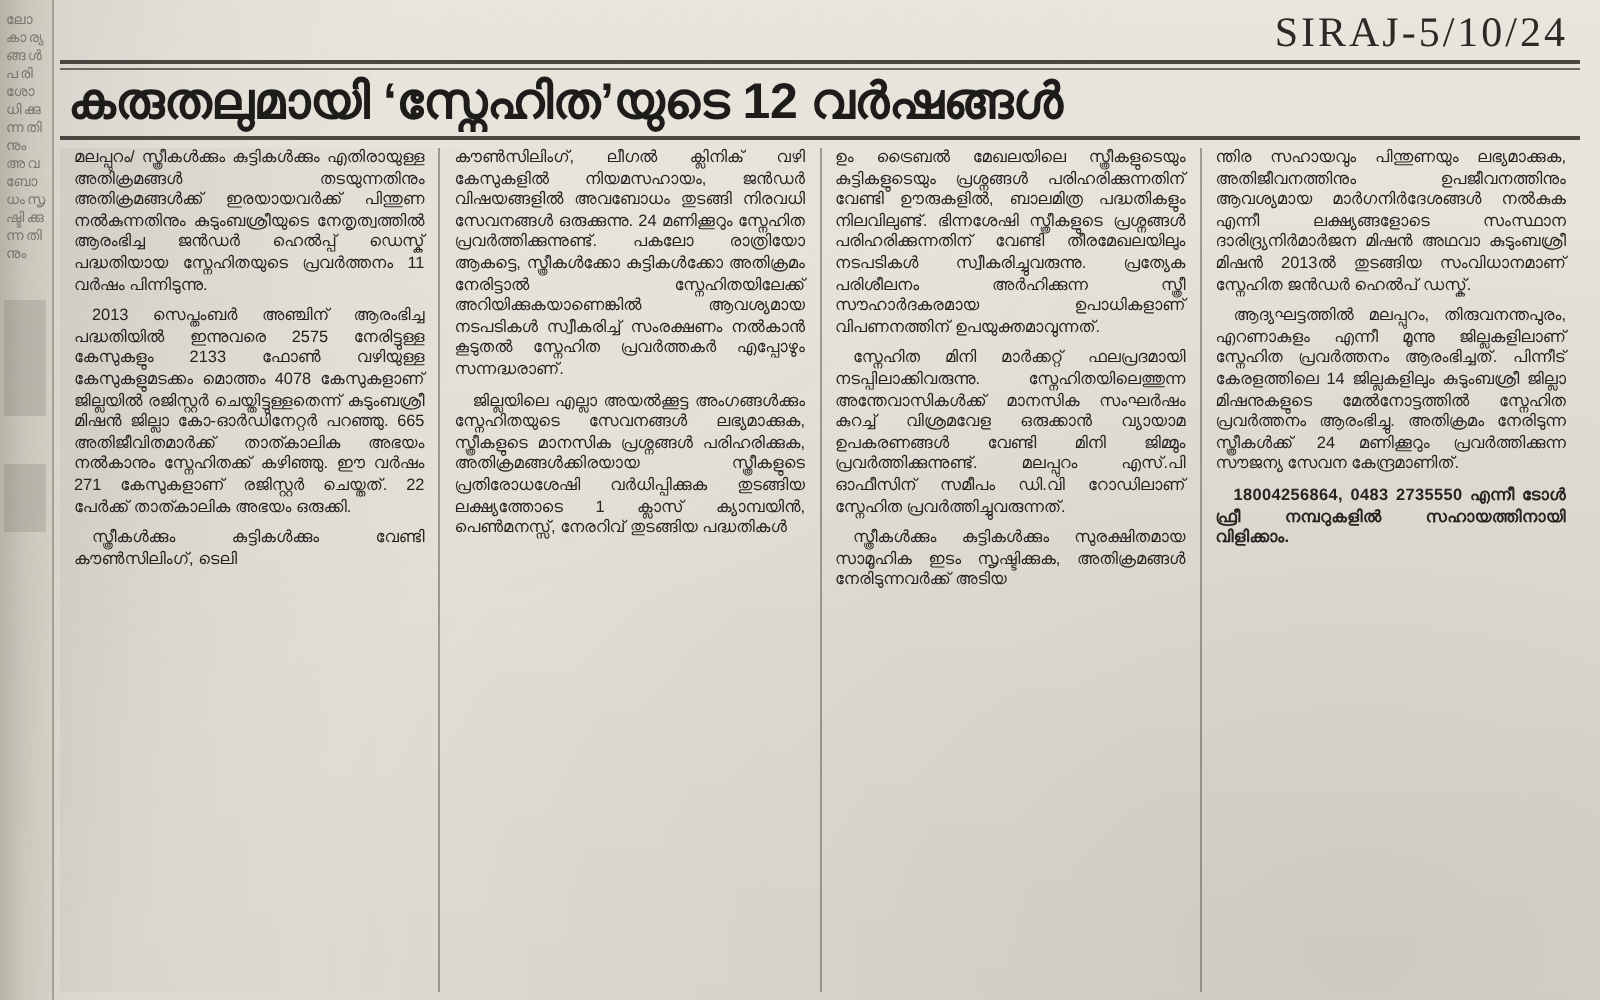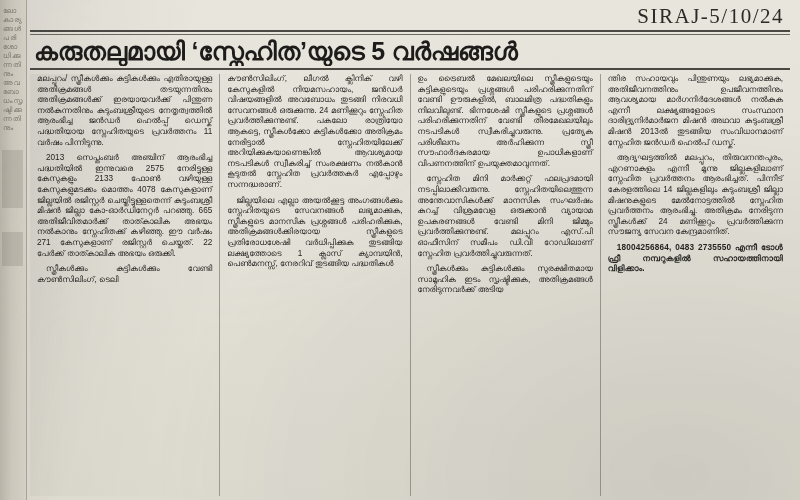--- a/index.html
+++ b/index.html
@@ -177,21 +177,21 @@
   <div class="gutter">
     <div class="gutter-lines">ലോ കാ ര്യ ങ്ങ ൾ പ രി ശോ ധി ക്കു ന്ന തി നും അ വ ബോ ധം സൃ ഷ്ടി ക്കു ന്ന തി നും</div>
     <div class="gutter-block" style="top:150px;height:58px;"></div>
     <div class="gutter-block" style="top:232px;height:34px;"></div>
   </div>
 
   <div class="masthead">SIRAJ-5/10/24</div>
   <div class="rule-top"></div>
   <div class="rule-top2"></div>
 
-  <div class="headline">കരുതലുമായി ‘സ്നേഹിത’യുടെ 5 വർഷങ്ങൾ</div>
+  <div class="headline">കരുതലുമായി ‘സ്നേഹിത’യുടെ 12 വർഷങ്ങൾ</div>
   <div class="rule-head"></div>
 
   <div class="cols">
 
     <div class="col">
       <p class="first">മലപ്പുറം/ സ്ത്രീകൾക്കും കുട്ടികൾക്കും എതിരായുള്ള അതിക്രമങ്ങൾ തടയുന്നതിനും അതിക്രമങ്ങൾക്ക് ഇരയായവർക്ക് പിന്തുണ നൽകുന്നതിനും കുടുംബശ്രീയുടെ നേതൃത്വത്തിൽ ആരംഭിച്ച ജൻഡർ ഹെൽപ്പ് ഡെസ്ക് പദ്ധതിയായ സ്നേഹിതയുടെ പ്രവർത്തനം 11 വർഷം പിന്നിടുന്നു.</p>
       <p>2013 സെപ്തംബർ അഞ്ചിന് ആരംഭിച്ച പദ്ധതിയിൽ ഇന്നുവരെ 2575 നേരിട്ടുള്ള കേസുകളും 2133 ഫോൺ വഴിയുള്ള കേസുകളുമടക്കം മൊത്തം 4078 കേസുകളാണ് ജില്ലയിൽ രജിസ്റ്റർ ചെയ്തിട്ടുള്ളതെന്ന് കുടുംബശ്രീ മിഷൻ ജില്ലാ കോ-ഓർഡിനേറ്റർ പറഞ്ഞു. 665 അതിജീവിതമാർക്ക് താത്കാലിക അഭയം നൽകാനും സ്നേഹിതക്ക് കഴിഞ്ഞു. ഈ വർഷം 271 കേസുകളാണ് രജിസ്റ്റർ ചെയ്തത്. 22 പേർക്ക് താത്കാലിക അഭയം ഒരുക്കി.</p>
       <p>സ്ത്രീകൾക്കും കുട്ടികൾക്കും വേണ്ടി കൗൺസിലിംഗ്, ടെലി</p>
     </div>
 

